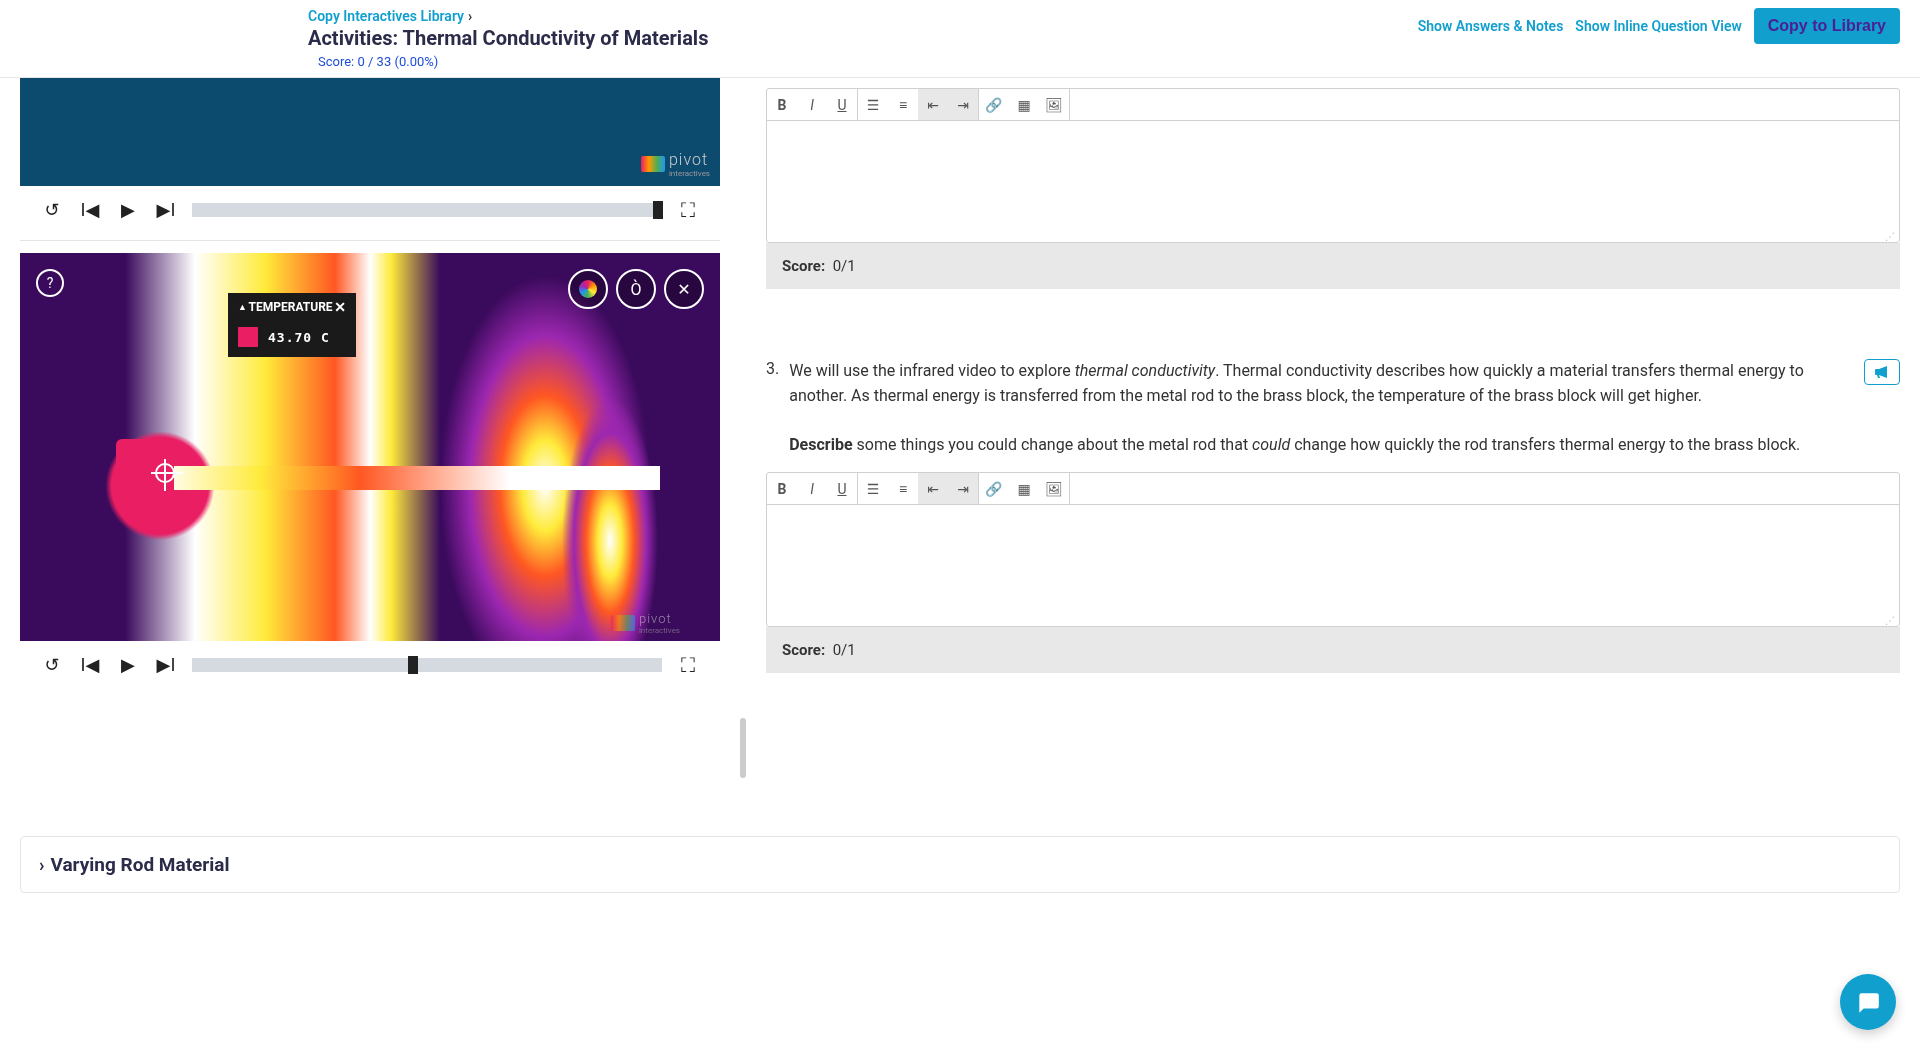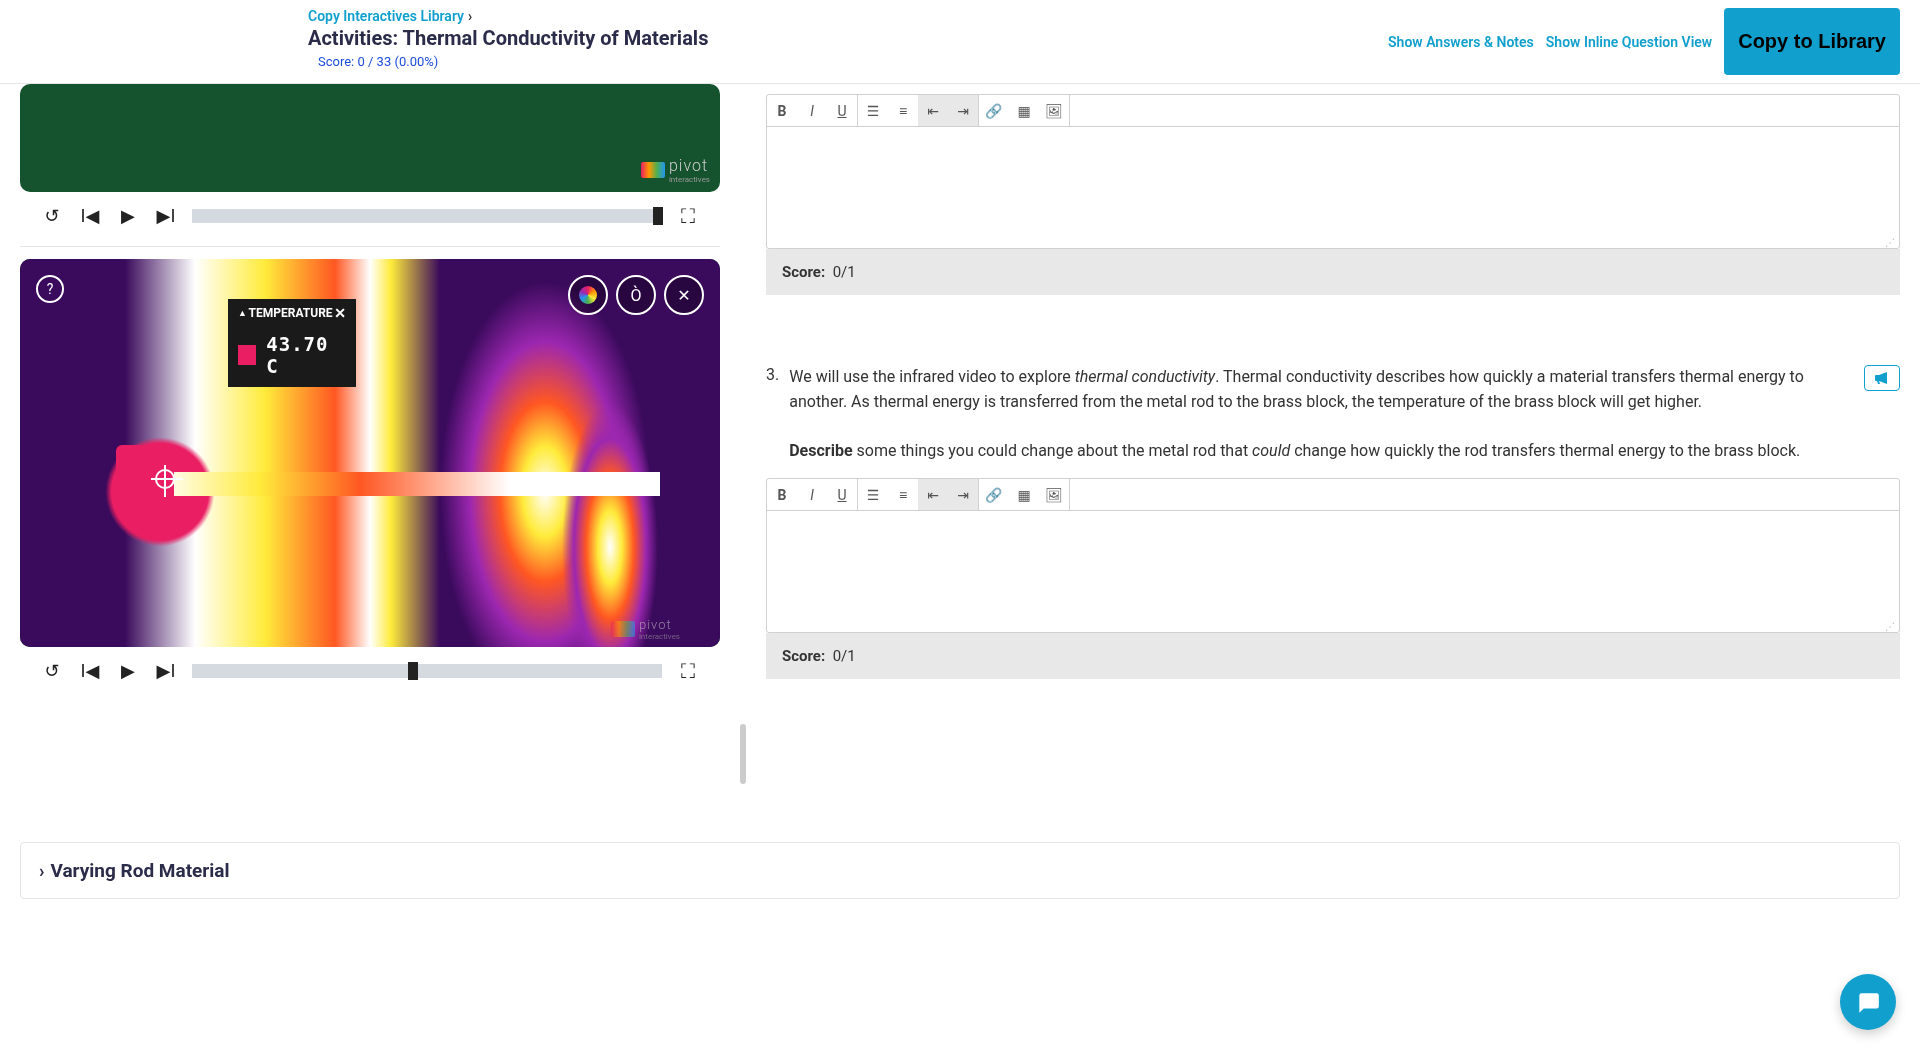--- a/index.html
+++ b/index.html
@@ -5,27 +5,27 @@
 * { margin: 0; padding: 0; box-sizing: border-box; }
 body { font-family: -apple-system, BlinkMacSystemFont, "Segoe UI", Roboto, sans-serif; background: #fff; color: #333; }
 .header { display: flex; justify-content: space-between; align-items: flex-start; padding: 8px 20px 8px 308px; border-bottom: 1px solid #e5e5e5; }
 .header-left { display: flex; flex-direction: column; gap: 2px; }
 .breadcrumb { color: #11a0ce; font-size: 14px; font-weight: 600; display: flex; align-items: center; gap: 4px; }
 .breadcrumb .chevron { color: #333; font-weight: bold; }
 .activity-title { font-size: 20px; font-weight: 700; color: #2b2b4a; }
 .score-header { font-size: 13px; color: #1d4ed8; margin-top: 2px; margin-left: 10px; }
 .header-right { display: flex; align-items: center; gap: 12px; }
 .header-link { color: #11a0ce; font-size: 14px; font-weight: 600; cursor: pointer; }
-.copy-btn { background: #11a0ce; color: #000000; border: none; border-radius: 4px; padding: 22px 14px; font-size: 20px; font-weight: 600; cursor: pointer; }
+.copy-btn { background: #11a0ce; color: #4c1d95; border: none; border-radius: 4px; padding: 9px 14px; font-size: 16px; font-weight: 600; cursor: pointer; }
 
 .content { display: flex; padding: 0 20px; gap: 20px; }
 .left-col { width: 700px; display: flex; flex-direction: column; }
 .right-col { flex: 1; display: flex; flex-direction: column; padding-top: 10px; }
 
-.video-box { background: #14532d; position: relative; border-radius: 10px; }
+.video-box { background: #0c4a6e; position: relative; border-radius: 0; }
 .video1 { height: 108px; }
 .vid-logo { position: absolute; right: 10px; bottom: 8px; color: #888; font-size: 13px; display: flex; align-items: center; gap: 4px; }
 .vid-logo .logo-icon { width: 24px; height: 16px; background: linear-gradient(90deg, #e91e63, #ff9800, #4caf50, #2196f3); border-radius: 2px; }
 .vid-logo .logo-text { color: #ccc; font-size: 16px; font-weight: 300; letter-spacing: 1px; }
 .vid-logo .logo-sub { font-size: 8px; color: #999; }
 
 .video-controls { display: flex; align-items: center; gap: 14px; padding: 12px 20px; }
 .vc-btn { background: none; border: none; color: #222; font-size: 18px; cursor: pointer; display: flex; align-items: center; justify-content: center; width: 24px; height: 24px; }
 .vc-slider { flex: 1; height: 14px; background: #d4dae0; position: relative; cursor: pointer; }
 .vc-thumb { position: absolute; top: -2px; width: 10px; height: 18px; background: #222; }
@@ -46,21 +46,21 @@
 .help-btn { position: absolute; left: 16px; top: 16px; width: 28px; height: 28px; border: 2px solid #fff; border-radius: 50%; color: #fff; display: flex; align-items: center; justify-content: center; font-size: 14px; cursor: pointer; }
 .tool-btns { position: absolute; right: 16px; top: 16px; display: flex; gap: 8px; }
 .tool-btn { width: 40px; height: 40px; border: 2px solid #fff; border-radius: 50%; color: #fff; display: flex; align-items: center; justify-content: center; font-size: 16px; cursor: pointer; background: rgba(0,0,0,0.3); }
 .color-wheel { width: 18px; height: 18px; border-radius: 50%; background: conic-gradient(#e91e63, #ff9800, #ffeb3b, #4caf50, #2196f3, #9c27b0, #e91e63); }
 
 .temp-panel { position: absolute; left: 208px; top: 40px; background: #1a1a1a; color: #fff; padding: 0; font-size: 12px; font-weight: 700; width: 128px; }
 .temp-panel-head { display: flex; align-items: center; justify-content: space-between; padding: 6px 10px; }
 .temp-panel-head .tri { font-size: 9px; }
 .temp-panel-body { display: flex; align-items: center; gap: 10px; padding: 6px 10px 10px; }
 .temp-swatch { width: 20px; height: 20px; background: #e91e63; }
-.temp-val { font-family: monospace; font-size: 19px; letter-spacing: 1px; }
+.temp-val { font-family: monospace; font-size: 13px; letter-spacing: 1px; }
 .temp-close { cursor: pointer; font-size: 14px; }
 
 .question-block { margin-bottom: 20px; }
 .q-prompt { font-size: 16px; color: #333; line-height: 1.5; margin-bottom: 14px; padding-left: 18px; }
 .q-prompt-num { display: flex; gap: 10px; align-items: flex-start; }
 .q-num { font-size: 16px; color: #333; }
 .q-text { flex: 1; font-size: 16px; line-height: 1.55; }
 .editor-box { border: 1px solid #d0d0d0; border-radius: 3px; margin-left: 0; }
 .editor-toolbar { display: flex; align-items: center; border-bottom: 1px solid #d0d0d0; height: 32px; }
 .et-group { display: flex; border-right: 1px solid #d0d0d0; height: 100%; }

